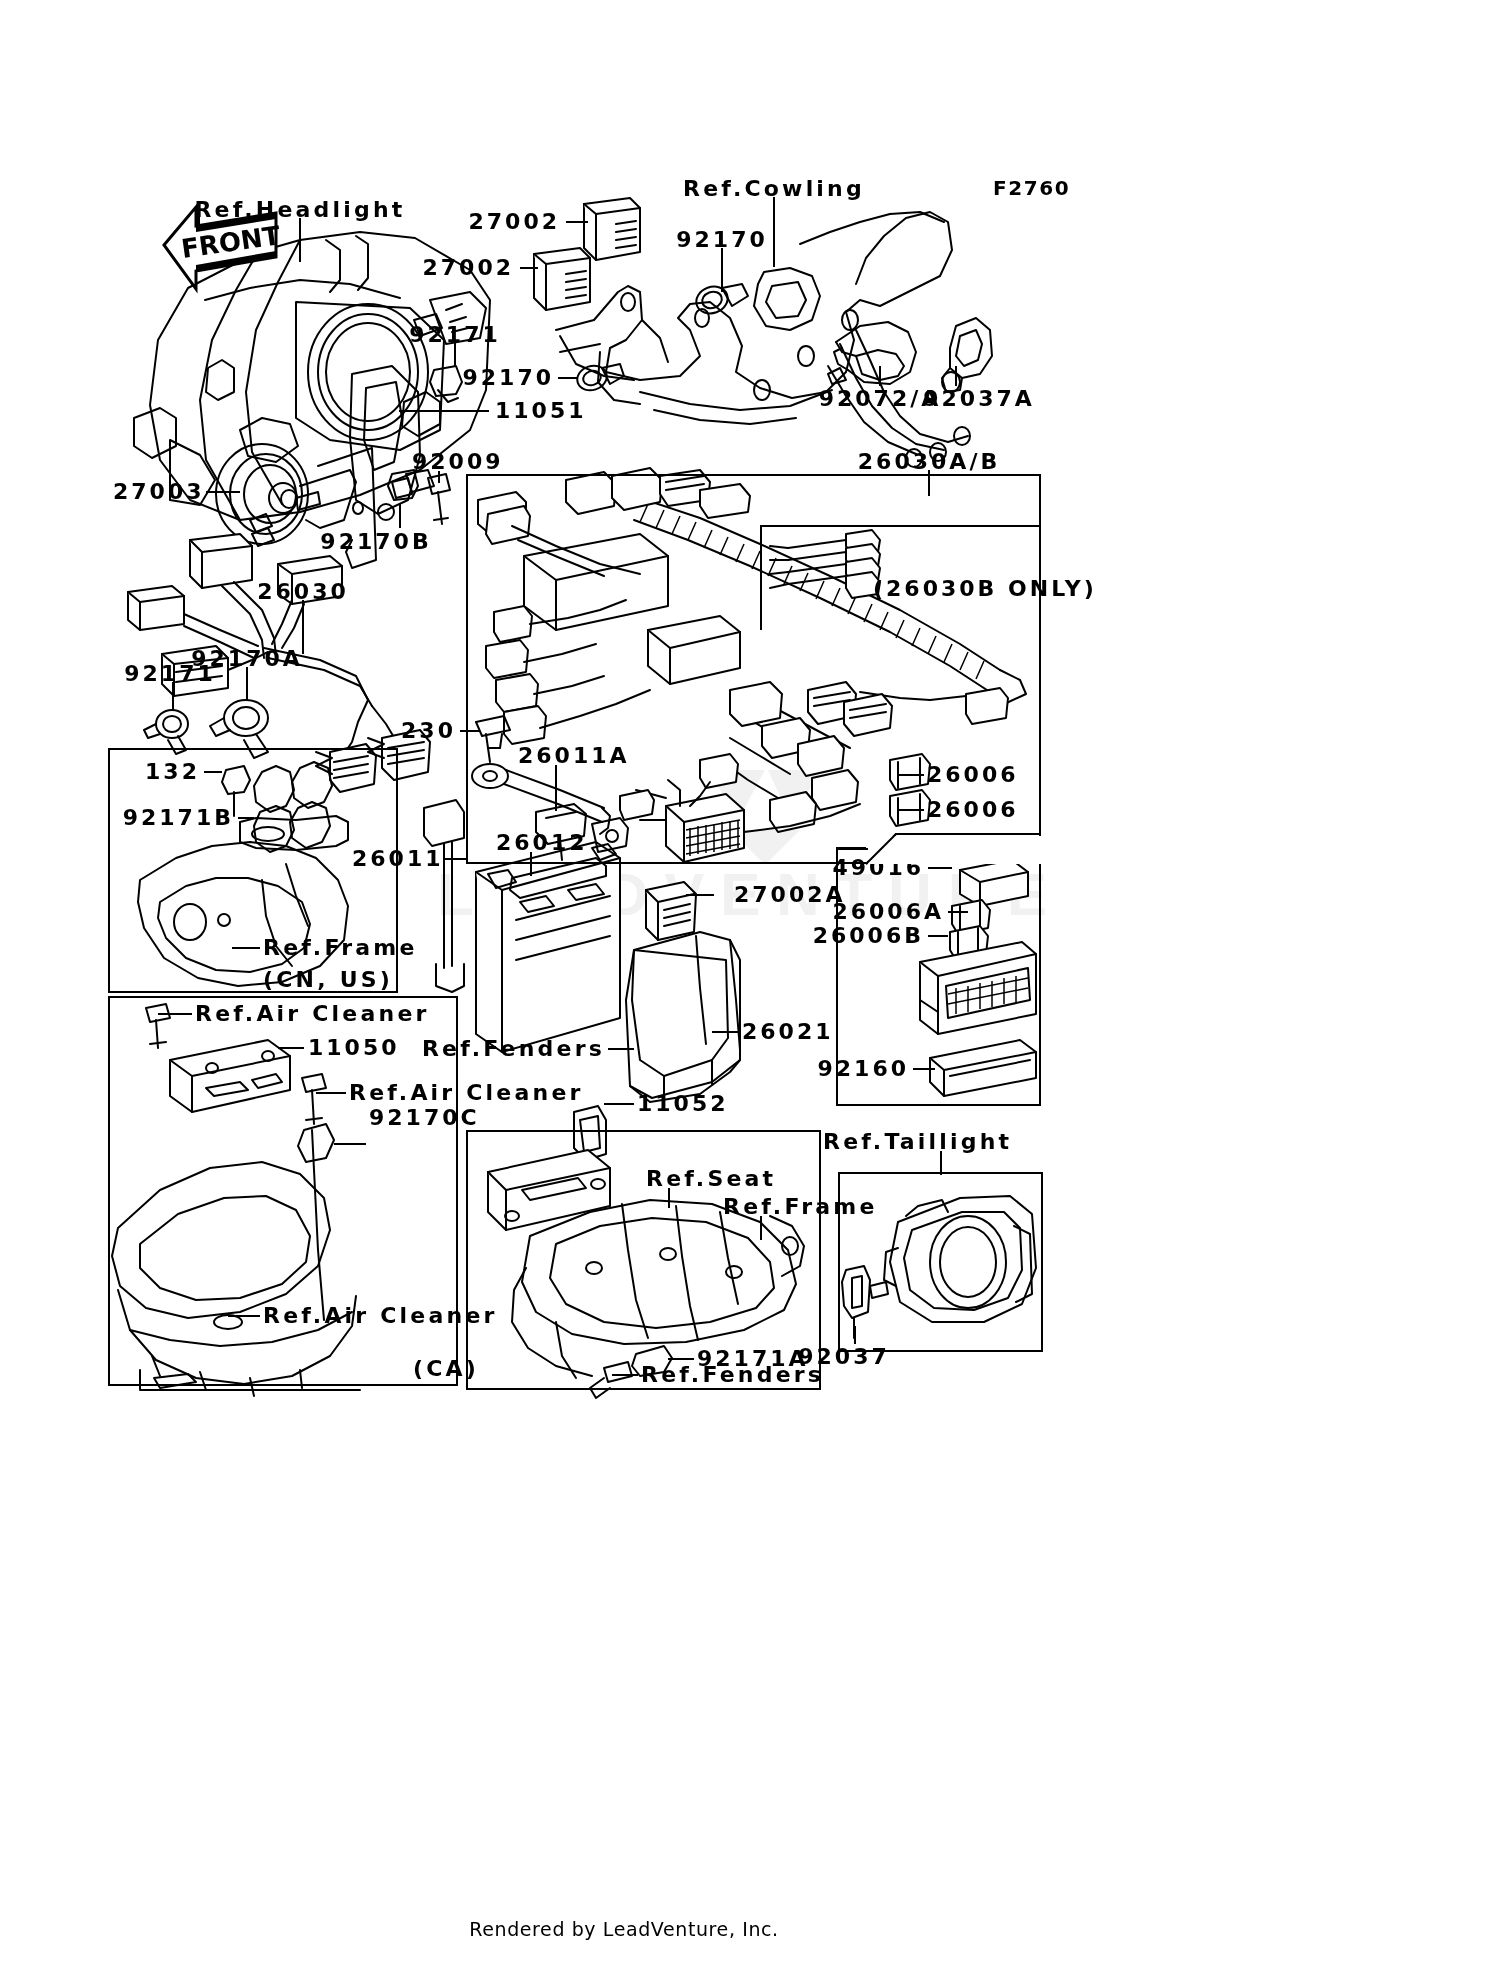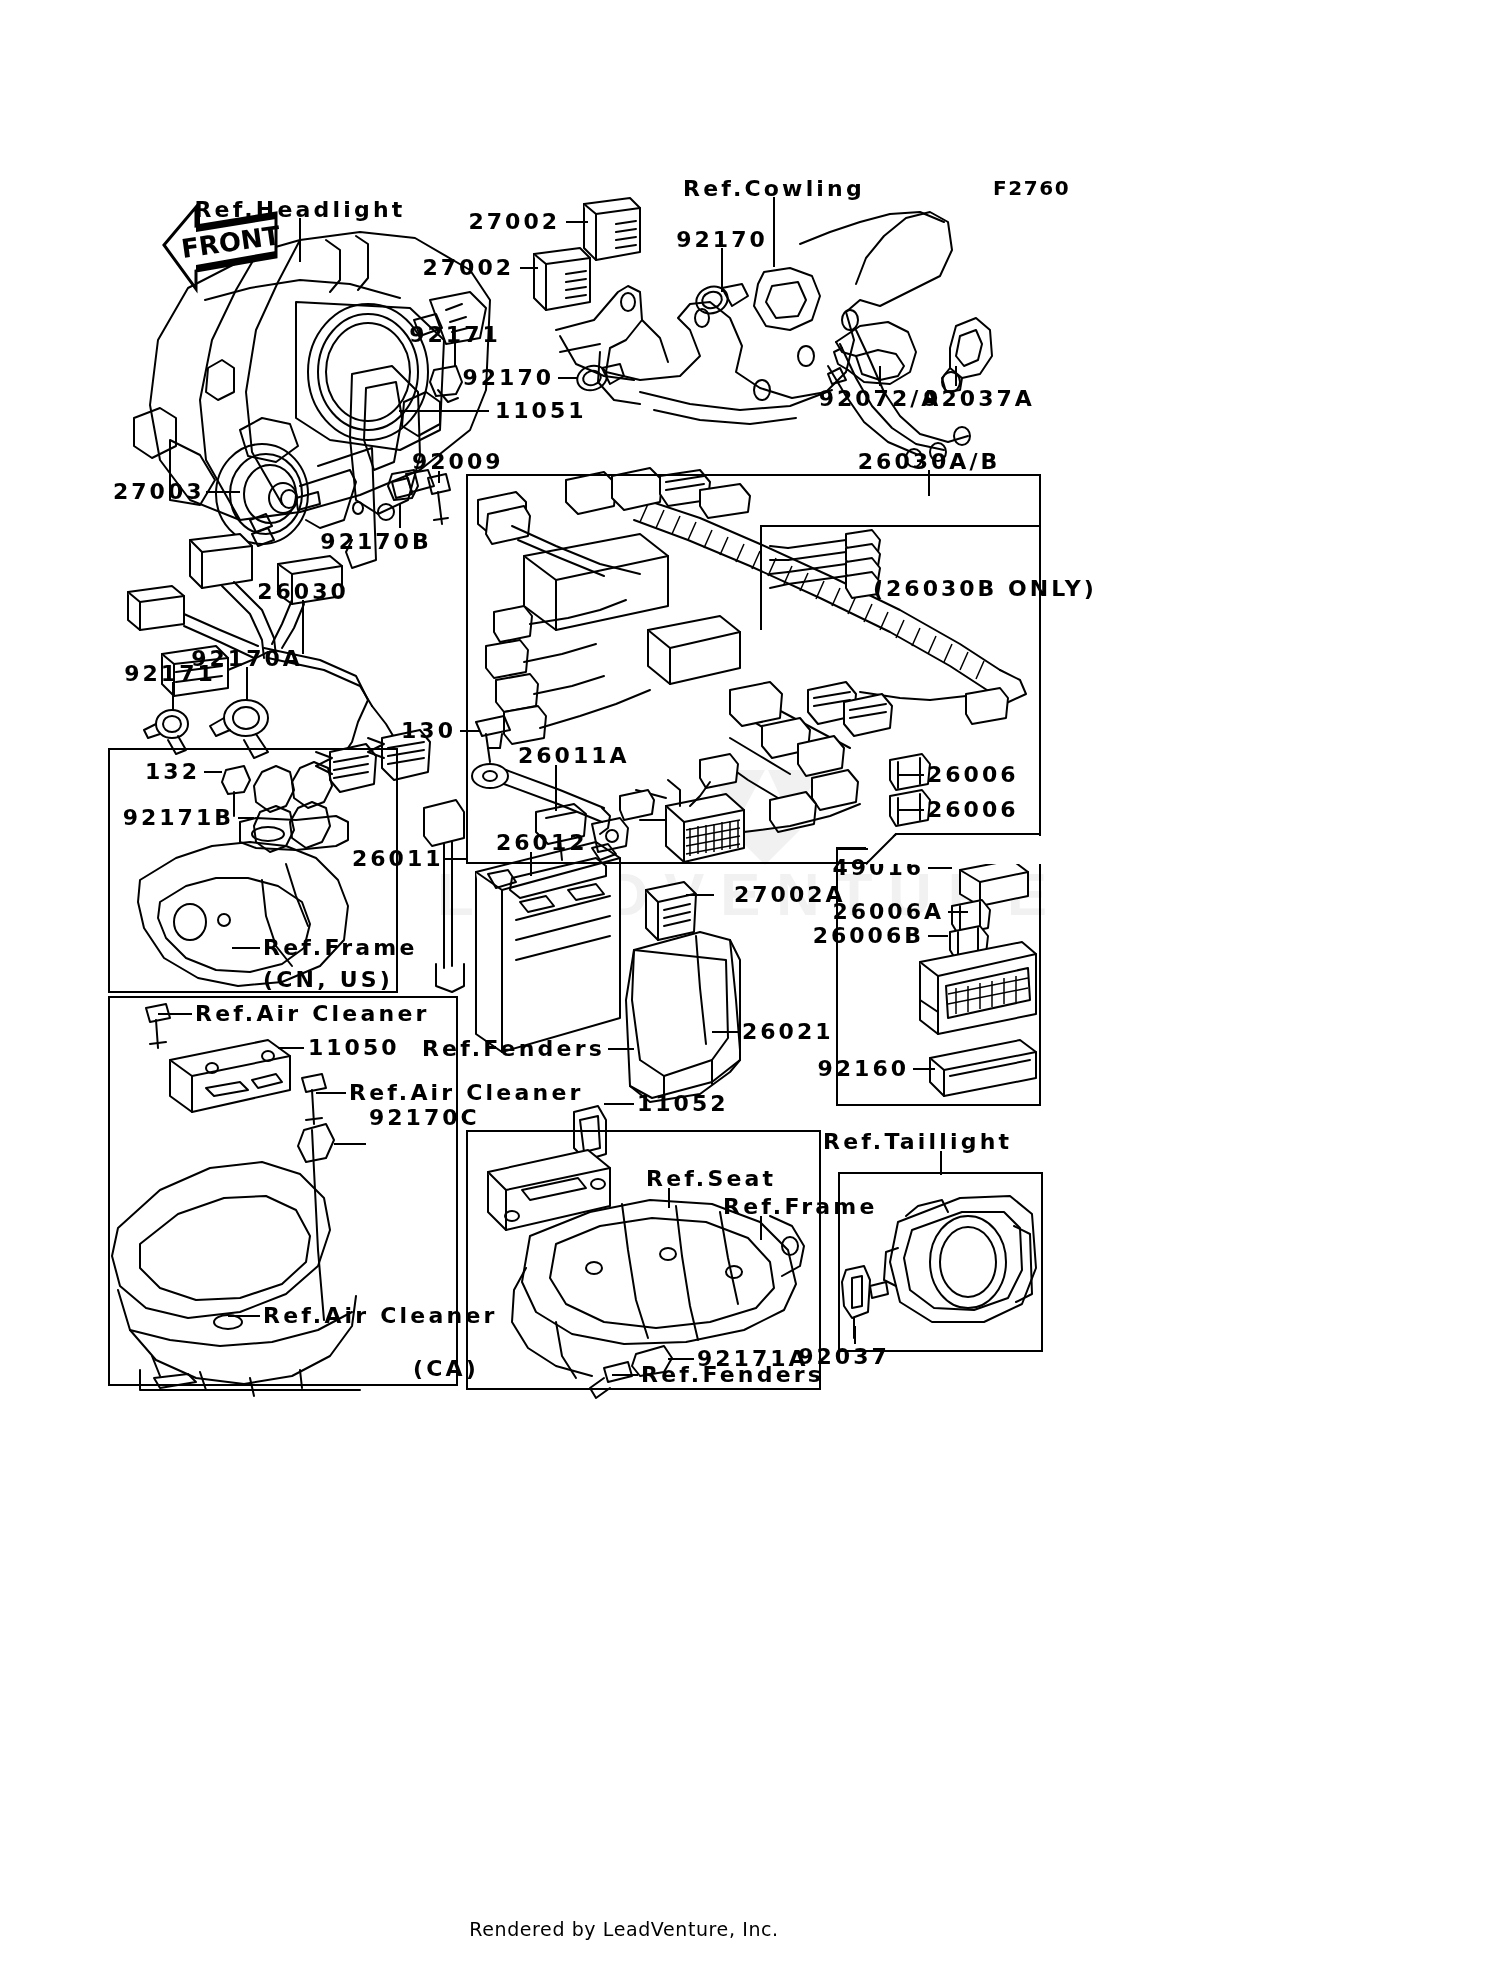--- a/index.html
+++ b/index.html
@@ -658,21 +658,21 @@
 
   <div class="lbl num center" style="left:170px; top:663px;">92171</div>
   <div class="leader v" style="left:172px; top:682px; height:28px;"></div>
 
   <div class="lbl num right" style="left:200px; top:761px;">132</div>
   <div class="leader h" style="left:204px; top:771px; width:18px;"></div>
 
   <div class="lbl num right" style="left:234px; top:807px;">92171B</div>
   <div class="leader h" style="left:238px; top:817px; width:16px;"></div>
 
-  <div class="lbl num right" style="left:456px; top:720px;">130</div>
+  <div class="lbl num right" style="left:456px; top:720px;">230</div>
   <div class="leader h" style="left:460px; top:730px; width:20px;"></div>
 
   <div class="lbl num" style="left:518px; top:745px;">26011A</div>
   <div class="leader v" style="left:555px; top:765px; height:46px;"></div>
 
   <div class="lbl num" style="left:496px; top:832px;text-align:center;">26012</div>
   <div class="leader v" style="left:530px; top:852px; height:24px;"></div>
 
   <div class="lbl num" style="left:352px; top:848px;">26011</div>
   <div class="leader h" style="left:444px; top:858px; width:22px;"></div>

